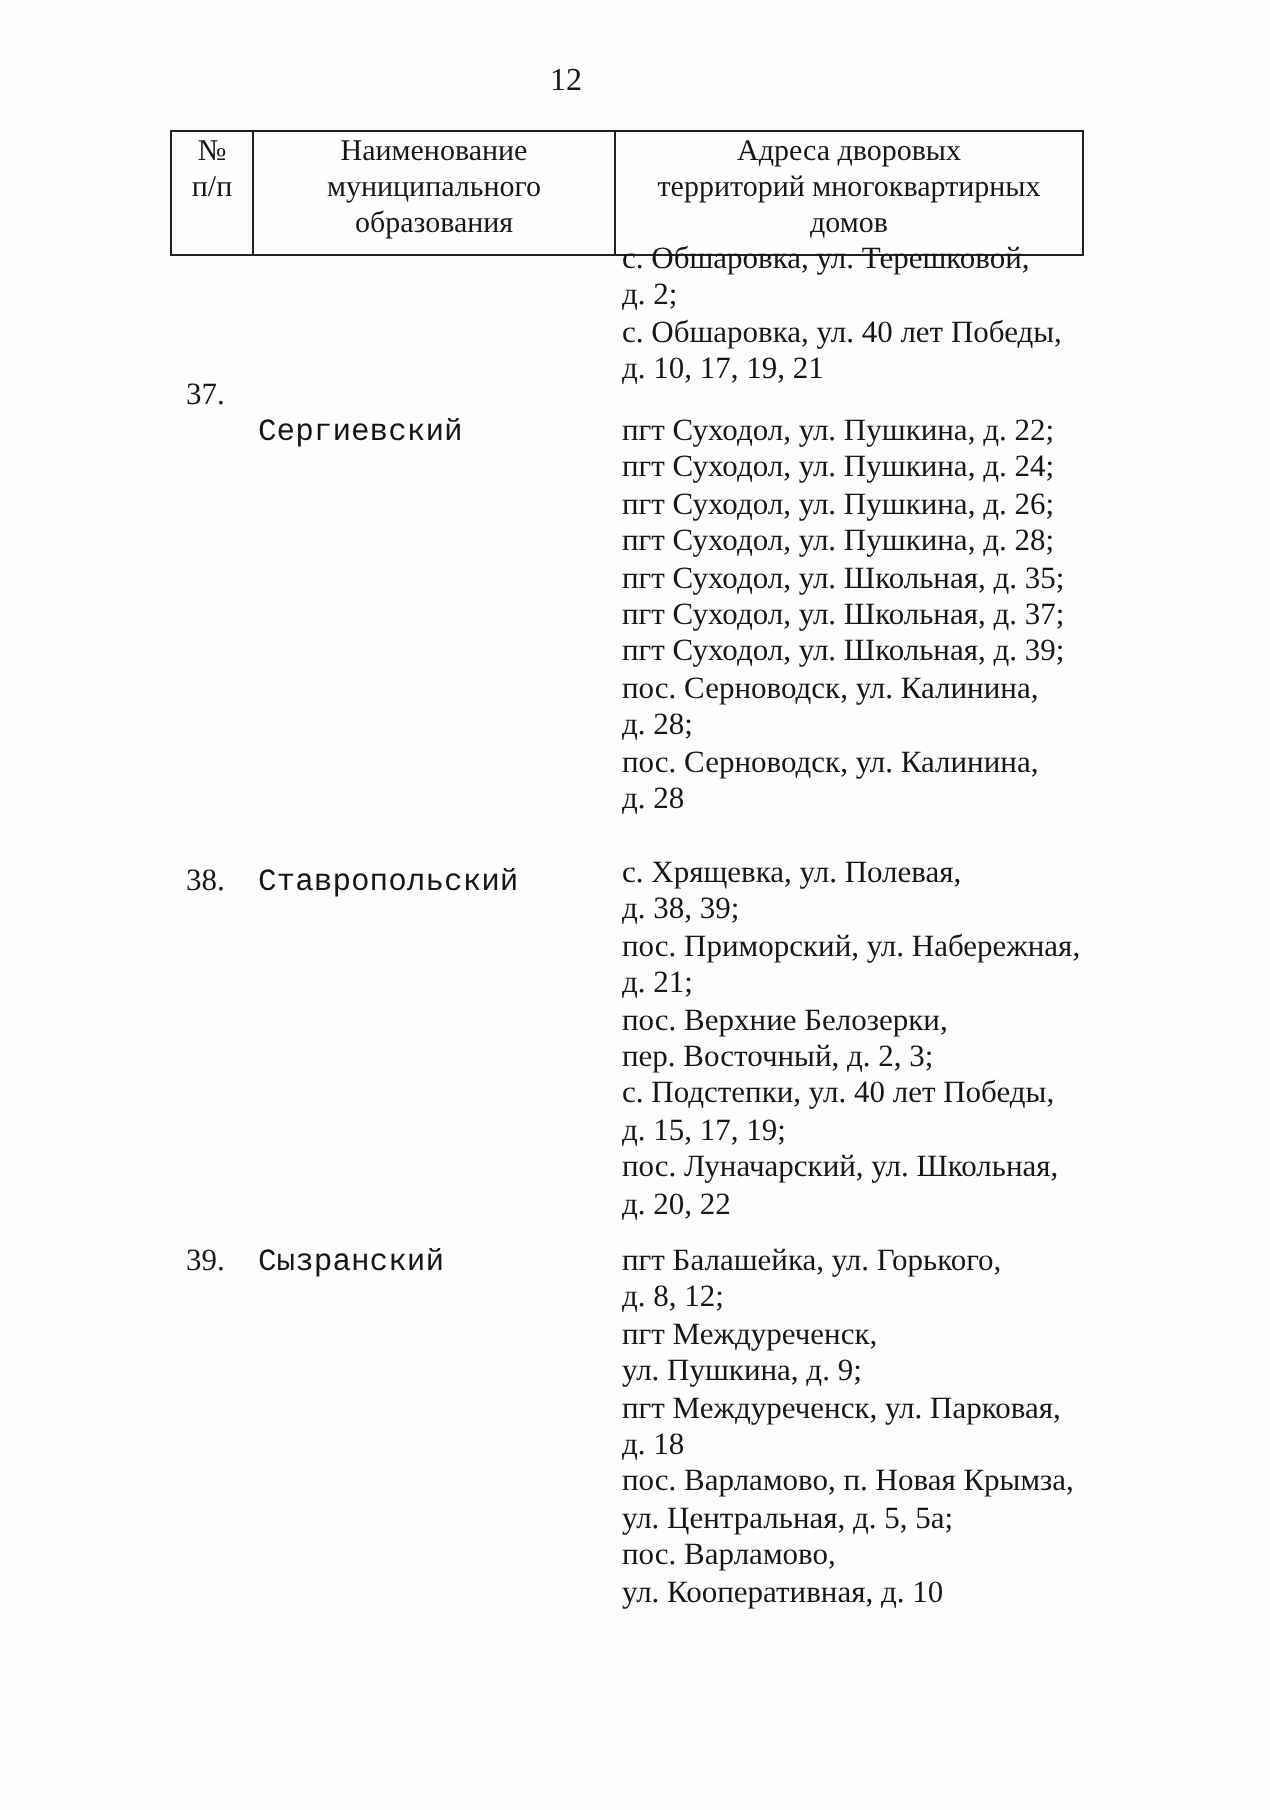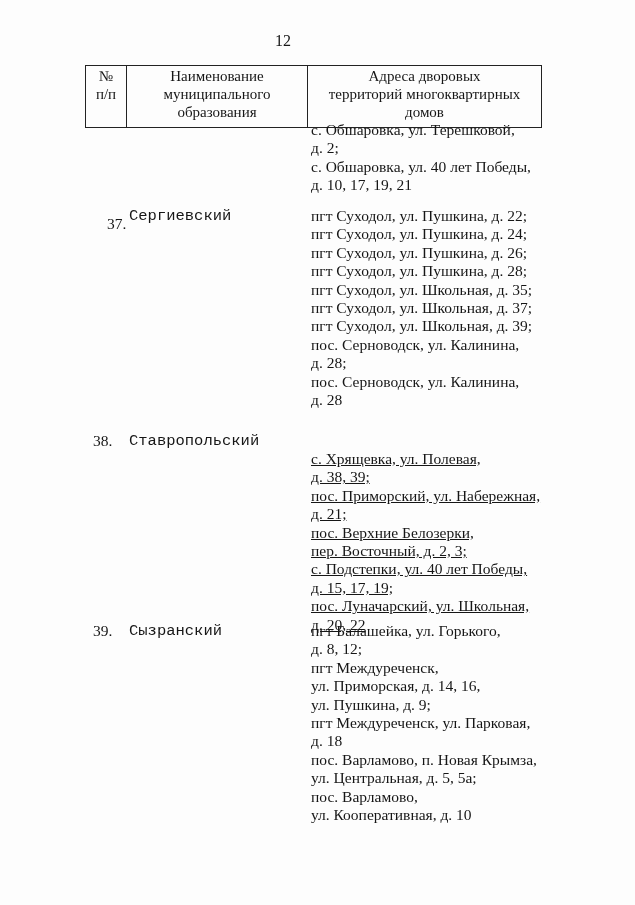--- a/index.html
+++ b/index.html
@@ -48,62 +48,61 @@
   </table>
 
 <div class="txt addr" style="top:121px;">
   <div>с. Обшаровка, ул. Терешковой,</div>
   <div>д. 2;</div>
   <div>с. Обшаровка, ул. 40 лет Победы,</div>
   <div>д. 10, 17, 19, 21</div>
 </div>
 
 <div>
-  <div class="txt num" style="top:215px;margin-left:14px;">37.</div>
+  <div class="txt num" style="top:189px;">37.</div>
   <div class="txt name" style="top:207px;">Сергиевский</div>
   <div class="txt addr" style="top:207px;">
     <div>пгт Суходол, ул. Пушкина, д. 22;</div>
     <div>пгт Суходол, ул. Пушкина, д. 24;</div>
     <div>пгт Суходол, ул. Пушкина, д. 26;</div>
     <div>пгт Суходол, ул. Пушкина, д. 28;</div>
     <div>пгт Суходол, ул. Школьная, д. 35;</div>
     <div>пгт Суходол, ул. Школьная, д. 37;</div>
     <div>пгт Суходол, ул. Школьная, д. 39;</div>
     <div>пос. Серноводск, ул. Калинина,</div>
     <div>д. 28;</div>
     <div>пос. Серноводск, ул. Калинина,</div>
     <div>д. 28</div>
   </div>
 </div>
 
 <div>
   <div class="txt num" style="top:432px;">38.</div>
   <div class="txt name" style="top:432px;">Ставропольский</div>
-  <div class="txt addr" style="top:450px;text-decoration:underline;">
+  <div class="txt addr" style="top:428px;">
     <div>с. Хрящевка, ул. Полевая,</div>
     <div>д. 38, 39;</div>
     <div>пос. Приморский, ул. Набережная,</div>
     <div>д. 21;</div>
     <div>пос. Верхние Белозерки,</div>
     <div>пер. Восточный, д. 2, 3;</div>
     <div>с. Подстепки, ул. 40 лет Победы,</div>
     <div>д. 15, 17, 19;</div>
     <div>пос. Луначарский, ул. Школьная,</div>
     <div>д. 20, 22</div>
   </div>
 </div>
 
 <div>
   <div class="txt num" style="top:622px;">39.</div>
   <div class="txt name" style="top:622px;">Сызранский</div>
   <div class="txt addr" style="top:622px;">
     <div>пгт Балашейка, ул. Горького,</div>
     <div>д. 8, 12;</div>
     <div>пгт Междуреченск,</div>
-    <div>ул. Приморская, д. 14, 16,</div>
     <div>ул. Пушкина, д. 9;</div>
     <div>пгт Междуреченск, ул. Парковая,</div>
     <div>д. 18</div>
     <div>пос. Варламово, п. Новая Крымза,</div>
     <div>ул. Центральная, д. 5, 5а;</div>
     <div>пос. Варламово,</div>
     <div>ул. Кооперативная, д. 10</div>
   </div>
 </div>
 

